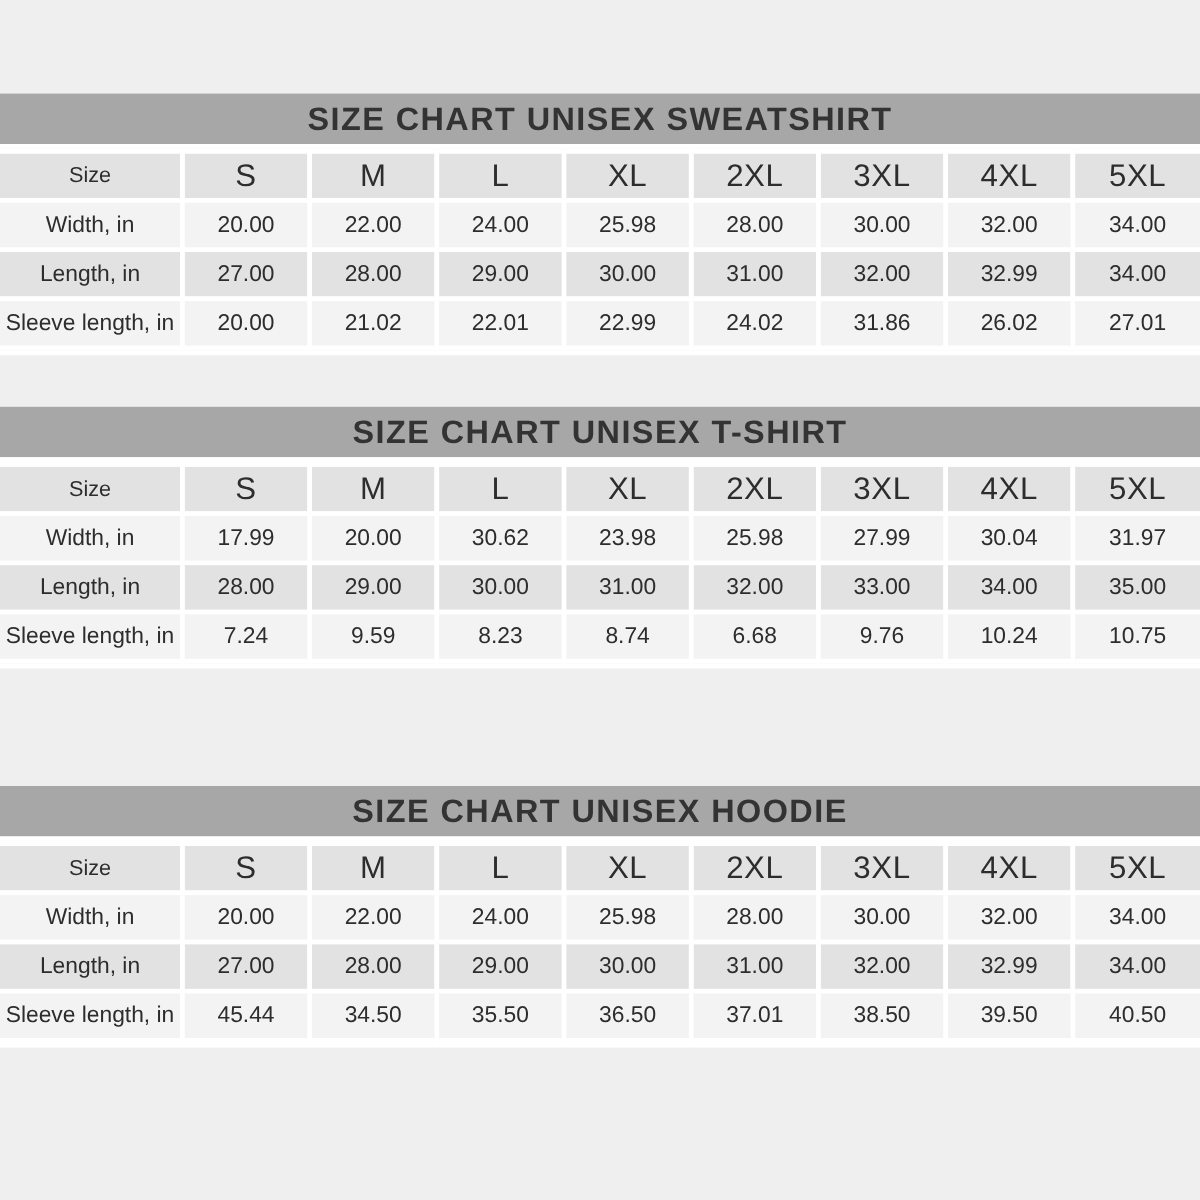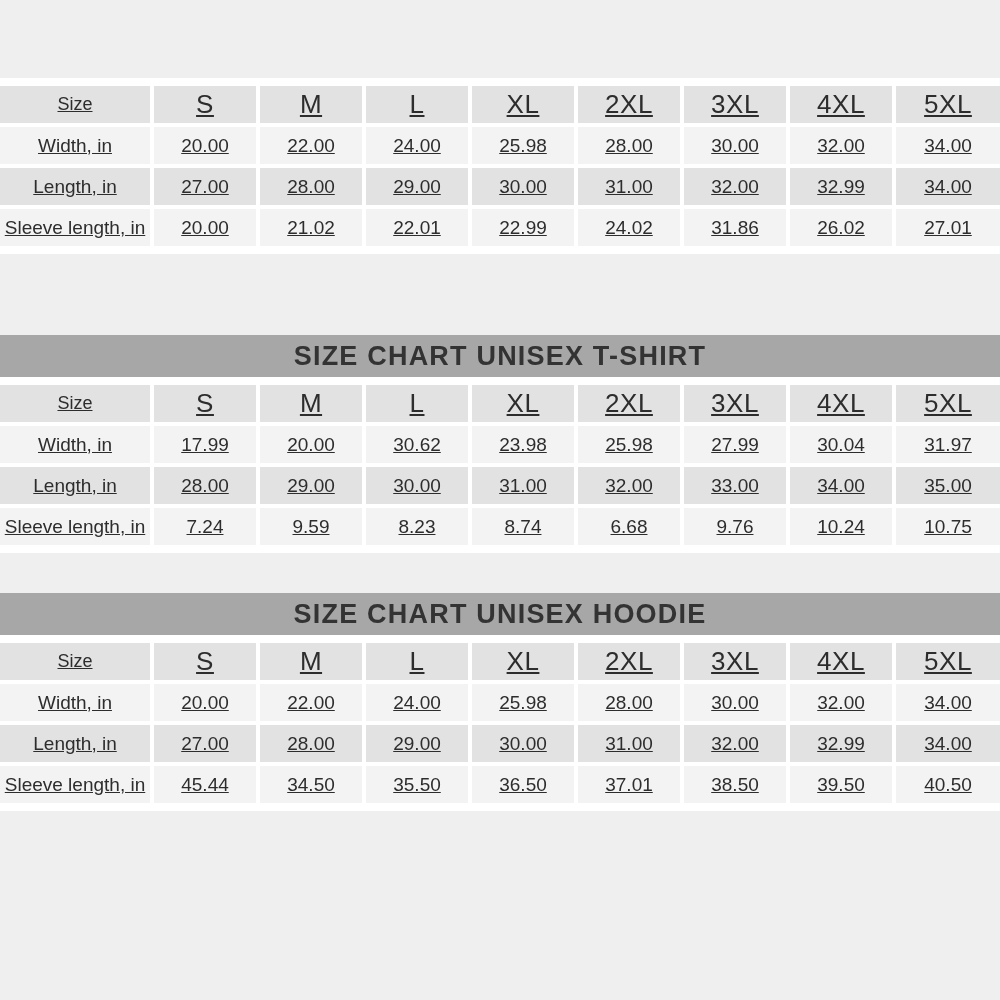--- a/index.html
+++ b/index.html
@@ -16,22 +16,22 @@
   body {
     width: 1000px;
     height: 1000px;
     background: var(--page-bg);
     font-family: "Liberation Sans", sans-serif;
     color: var(--text);
     overflow: hidden;
   }
   .chart-section { width: 1000px; }
   .chart-section.first  { margin-top: 78px; }
-  .chart-section.second { margin-top: 81px; }
-  .chart-section.third  { margin-top: 40px; }
+  .chart-section.second { margin-top: 43px; }
+  .chart-section.third  { margin-top: 98px; }
 
   .title-bar {
     height: 42px;
     background: var(--bar-bg);
     display: flex;
     align-items: center;
     justify-content: center;
   }
   .title-bar span {
     font-size: 27px;
@@ -42,21 +42,20 @@
   }
 
   .tbl-wrap {
     border-top: 4px solid var(--gap);
     border-bottom: 4px solid var(--gap);
   }
   table {
     width: 100%;
     border-collapse: collapse;
     table-layout: fixed;
-    text-decoration: underline;
   }
   th, td {
     border: 4px solid var(--gap);
     height: 41px;
     padding: 0;
     text-align: center;
     vertical-align: middle;
     font-weight: normal;
     color: var(--text);
     overflow: hidden;
@@ -73,20 +72,23 @@
   th.corner { font-size: 18px; letter-spacing: 0; }
   td { font-size: 19px; }
   td.rowlabel { font-size: 19px; }
 </style>
 </head>
 <body>
 
 <div>
 
   <section class="chart-section first">
+    <div class="title-bar">
+      <span>SIZE CHART UNISEX SWEATSHIRT</span>
+    </div>
     <div class="tbl-wrap">
       <table>
         <tbody>
             <tr>
               <th class="corner">Size</th>
               <th>S</th>
               <th>M</th>
               <th>L</th>
               <th>XL</th>
               <th>2XL</th>

